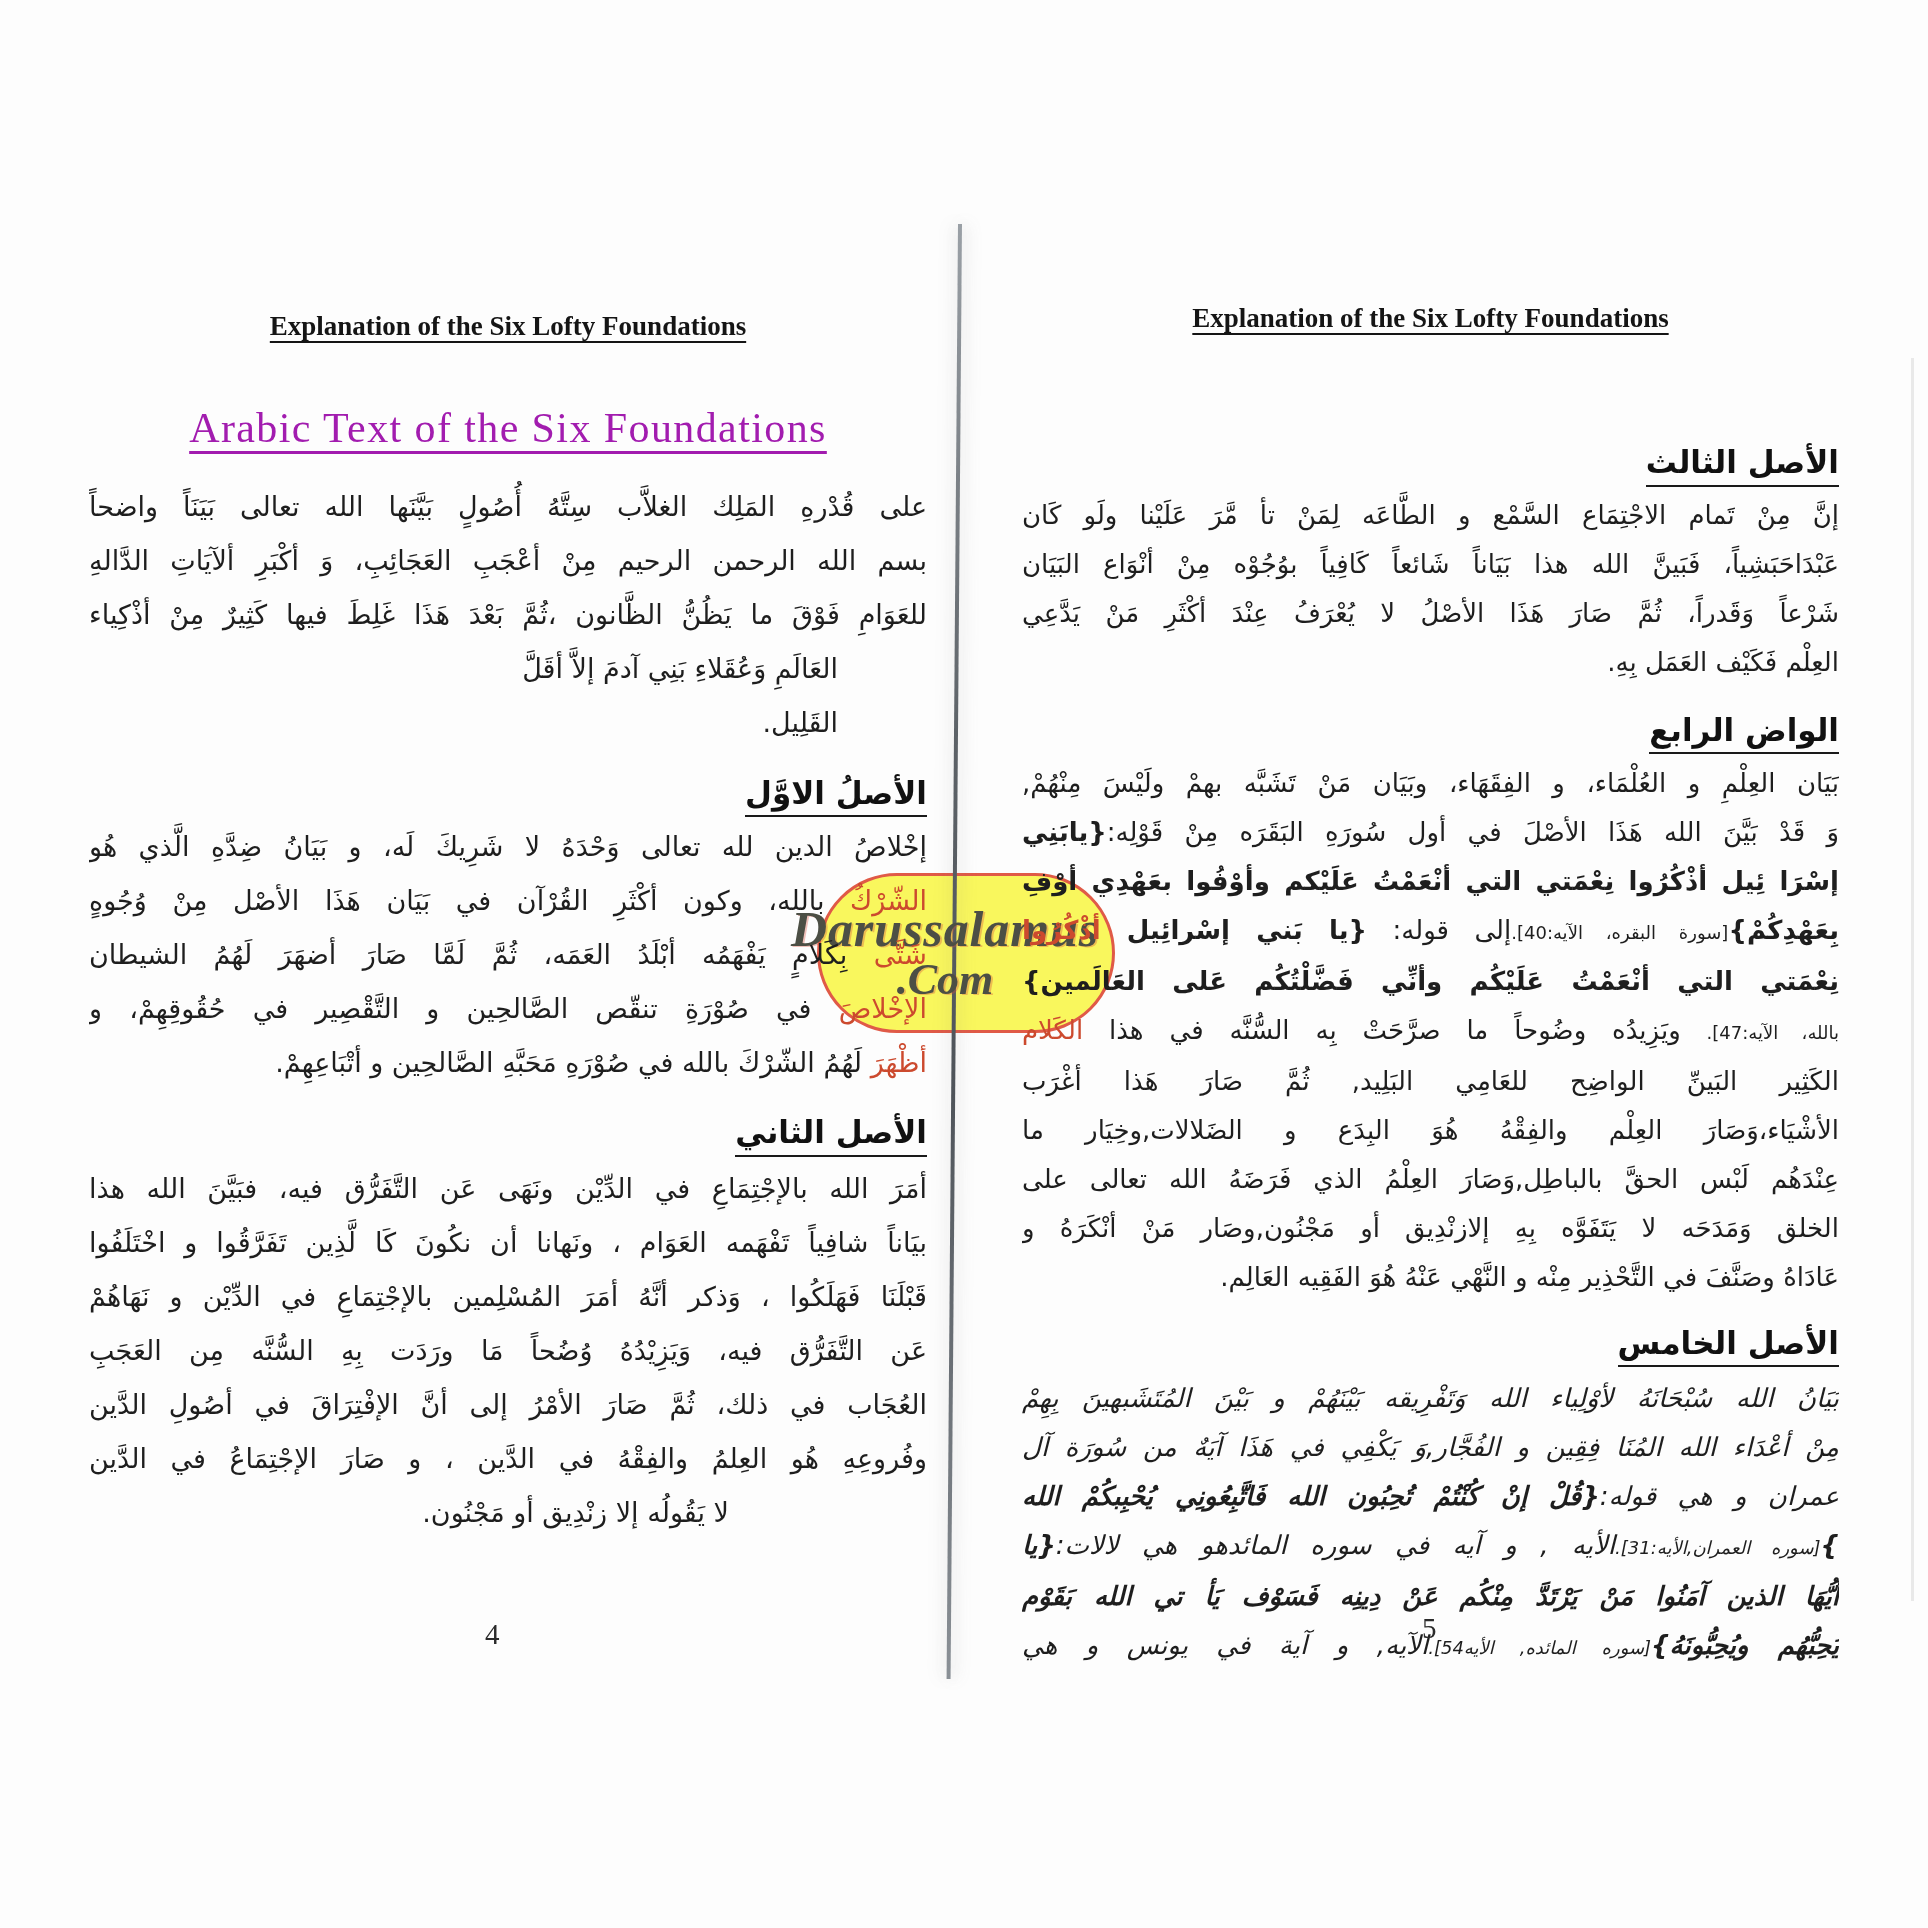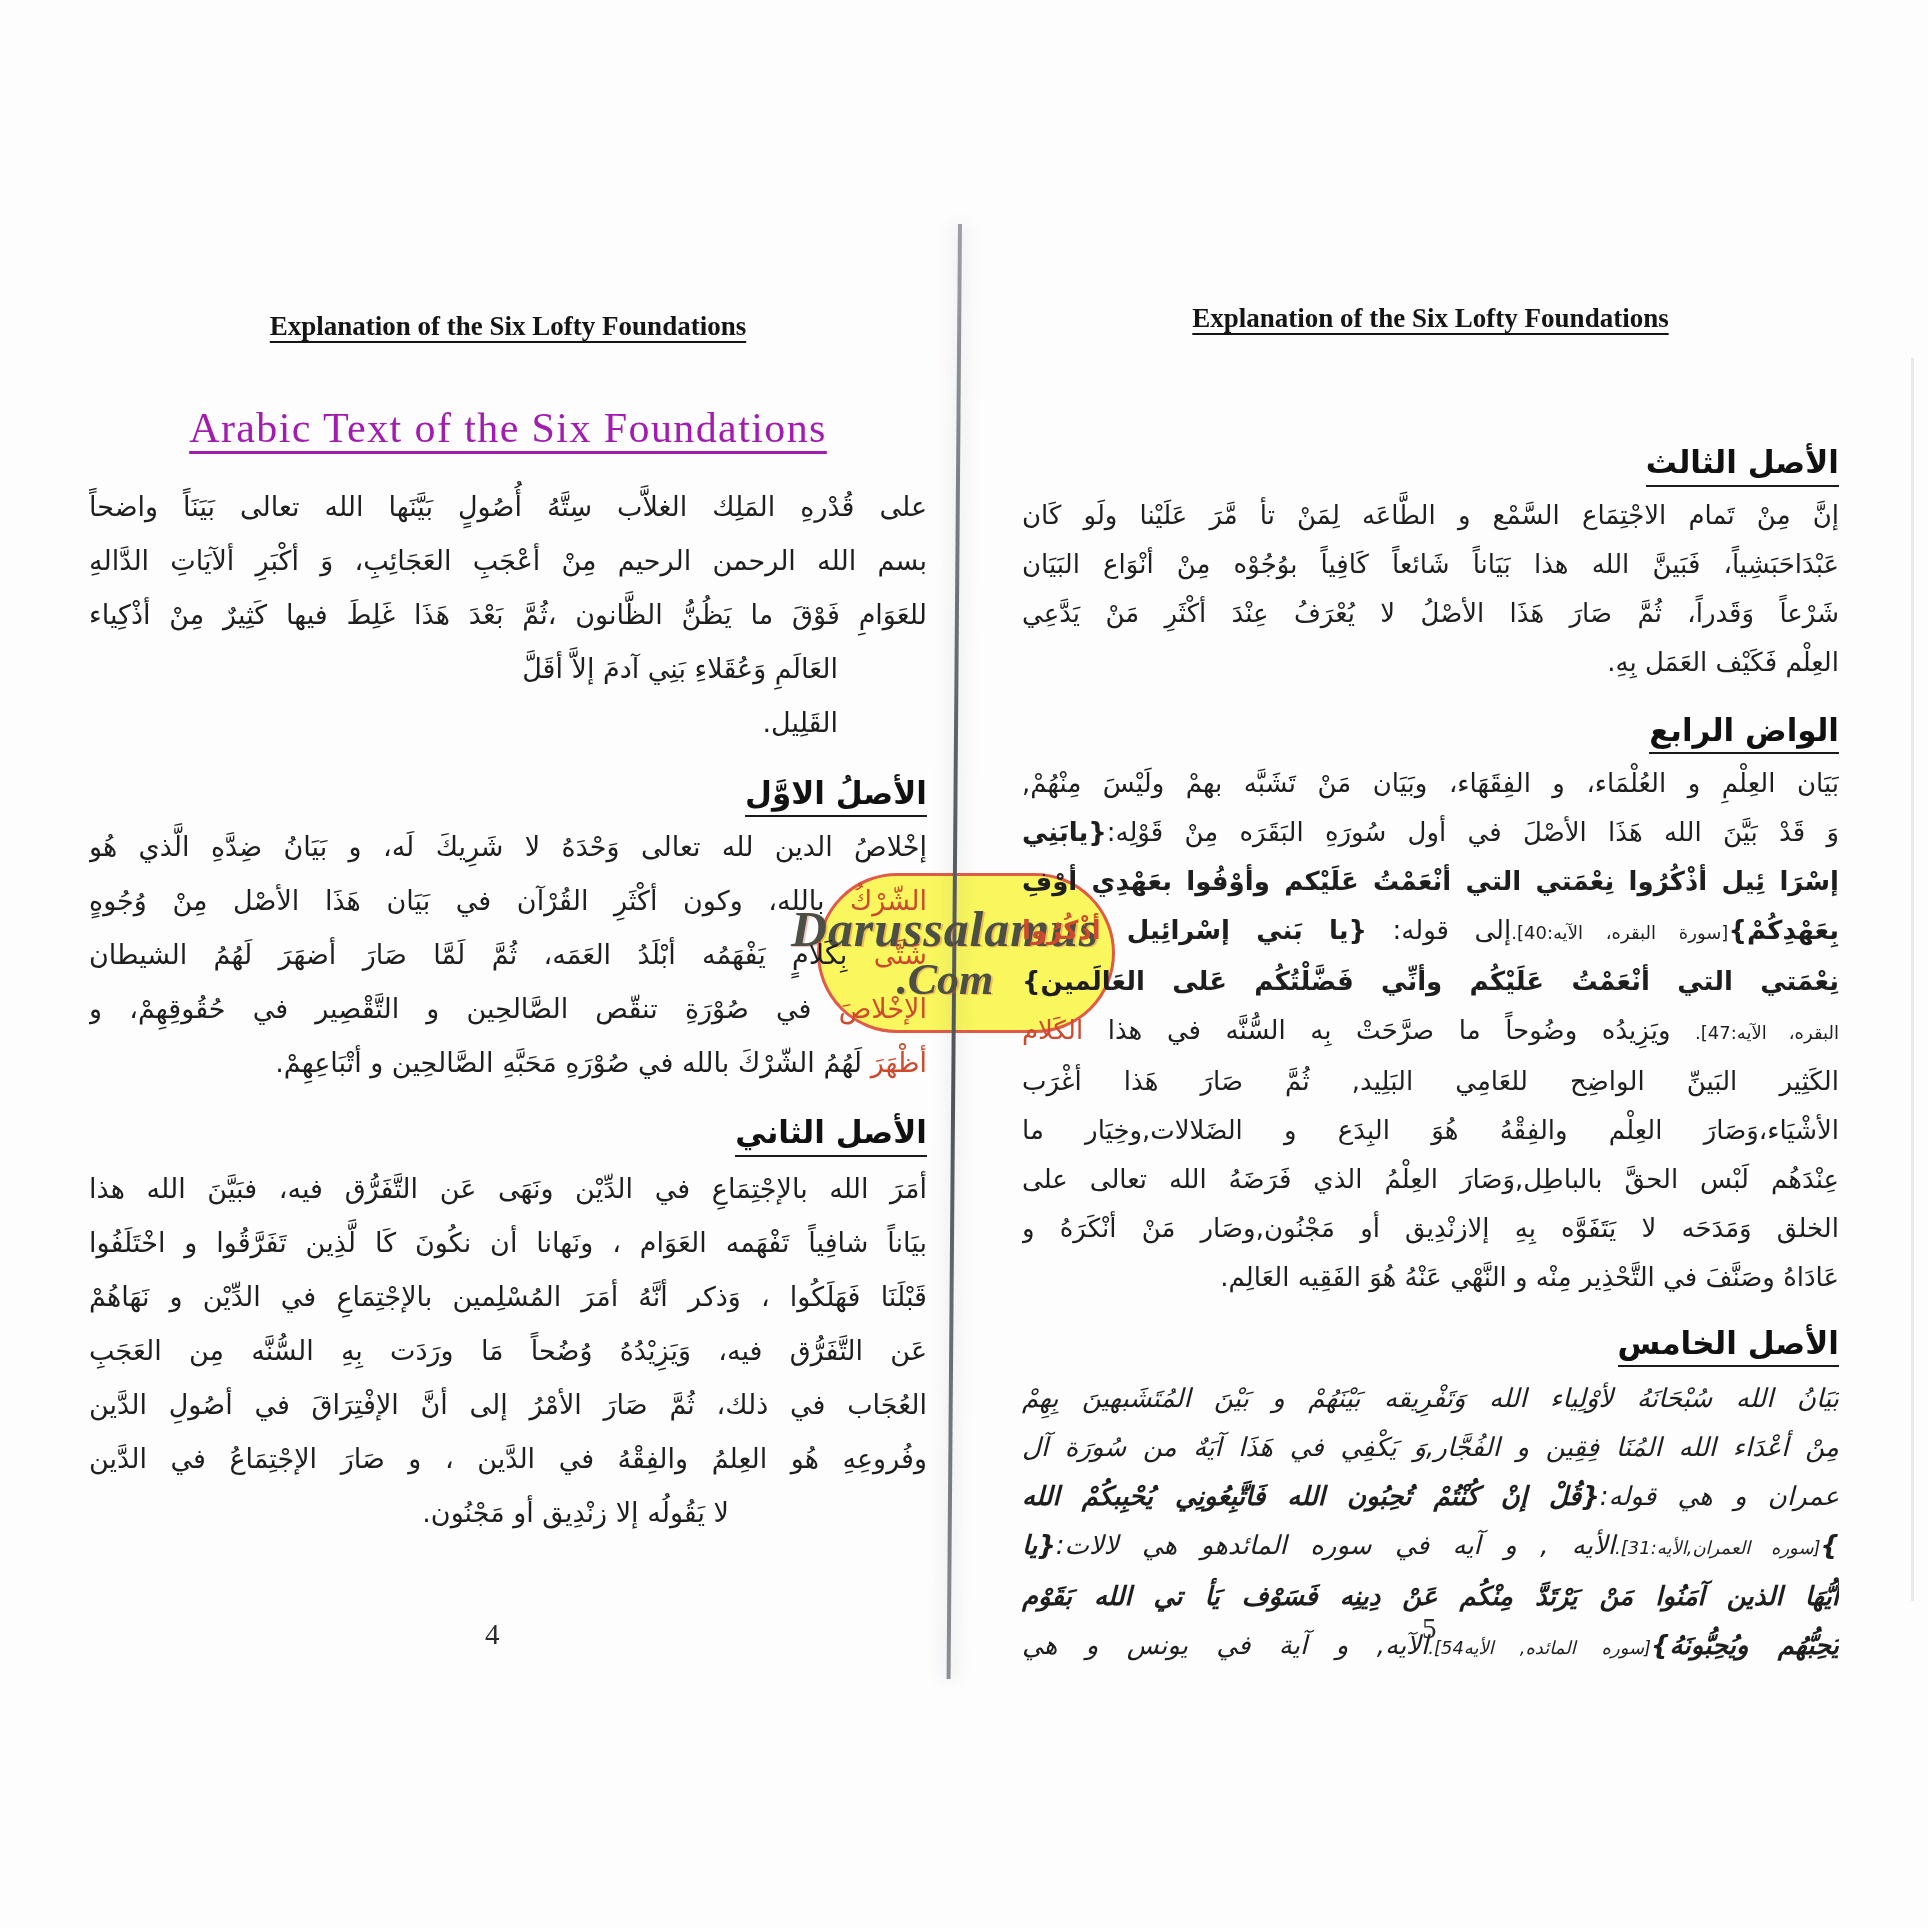--- a/index.html
+++ b/index.html
@@ -130,21 +130,21 @@
           <div class="aline"><span class="">شَرْعاً وَقَدراً، ثُمَّ صَارَ هَذَا الأصْلُ لا يُعْرَفُ عِنْدَ أكْثَرِ مَنْ يَدَّعِي</span></div>
           <div class="aline end"><span class="">العِلْم فَكَيْف العَمَل بِهِ.</span></div>
         </div>
         <div class="sec-heading"><span>الواض الرابع</span></div>
         <div class="para">
           <div class="aline"><span class="">بَيَان العِلْمِ و العُلْمَاء، و الفِقَهَاء، وبَيَان مَنْ تَشَبَّه بهمْ ولَيْسَ مِنْهُمْ,</span></div>
           <div class="aline"><span class="">وَ قَدْ بَيَّنَ الله هَذَا الأصْلَ في أول سُورَهِ البَقَرَه مِنْ قَوْلِه:</span><span class="b ">{يابَنِي</span></div>
           <div class="aline"><span class="b ">إسْرَا ئِيل أذْكُرُوا نِعْمَتي التي أنْعَمْتُ عَلَيْكم وأوْفُوا بعَهْدِي أوْفِ</span></div>
           <div class="aline"><span class="b ">بِعَهْدِكُمْ}</span><span class="sm ">[سورة البقره، الآيه:40].</span><span class="">إلى قوله: </span><span class="b ">{يا بَني إسْرائِيل </span><span class="b r">أذْكُرُوا</span></div>
           <div class="aline"><span class="b ">نِعْمَتي التي أنْعَمْتُ عَلَيْكُم وأنِّي فَضَّلْتُكُم عَلى العَالَمين}</span></div>
-          <div class="aline"><span class="sm ">البقره، الآيه:47].</span><span class=""> ويَزِيدُه وضُوحاً ما صرَّحَتْ بِه السُّنَّه في هذا </span><span class="r">الكَلام</span></div>
+          <div class="aline"><span class="sm ">بالله، الآيه:47].</span><span class=""> ويَزِيدُه وضُوحاً ما صرَّحَتْ بِه السُّنَّه في هذا </span><span class="r">الكَلام</span></div>
           <div class="aline"><span class="">الكَثِير البَينِّ الواضِح للعَامِي البَلِيد, ثُمَّ صَارَ هَذا أغْرَب</span></div>
           <div class="aline"><span class="">الأشْيَاء،وَصَارَ العِلْم والفِقْهُ هُوَ البِدَع و الضَلالات,وخِيَار ما</span></div>
           <div class="aline"><span class="">عِنْدَهُم لَبْس الحقَّ بالباطِل,وَصَارَ العِلْمُ الذي فَرَضَهُ الله تعالى على</span></div>
           <div class="aline"><span class="">الخلق وَمَدَحَه لا يَتَفَوَّه بِهِ إلازنْدِيق أو مَجْنُون,وصَار مَنْ أنْكَرَهُ و</span></div>
           <div class="aline end"><span class="">عَادَاهُ وصَنَّفَ في التَّحْذِير مِنْه و النَّهْي عَنْهُ هُوَ الفَقِيه العَالِم.</span></div>
         </div>
         <div class="sec-heading"><span>الأصل الخامس</span></div>
         <div class="para">
           <div class="aline"><span class="">بَيَانُ الله سُبْحَانَهُ لأوْلِياء الله وَتَفْرِيقه بَيْنَهُمْ و بَيْنَ المُتَشَبهينَ بِهِمْ</span></div>
           <div class="aline"><span class="">مِنْ أعْدَاء الله المُنَا فِقِين و الفُجَّار,وَ يَكْفِي في هَذَا آيَهٌ من سُورَة آل</span></div>

